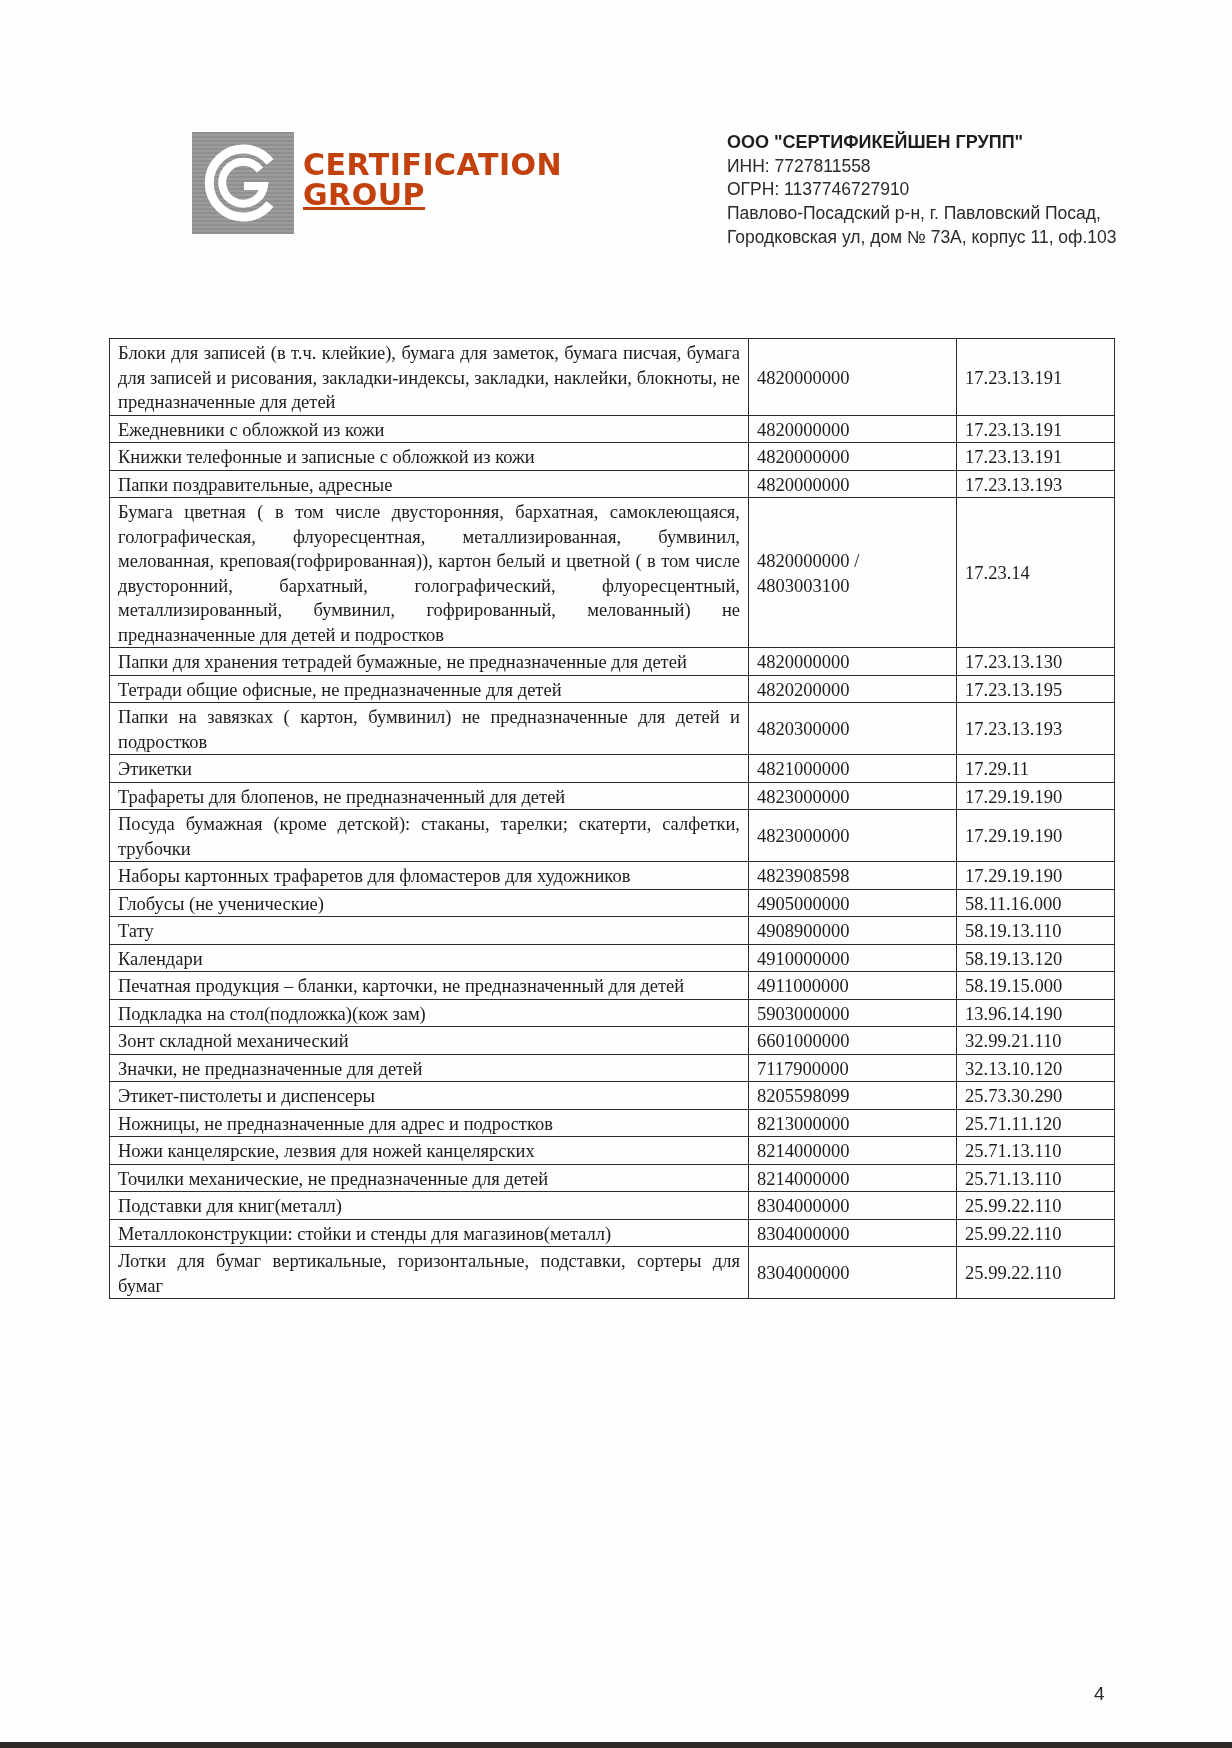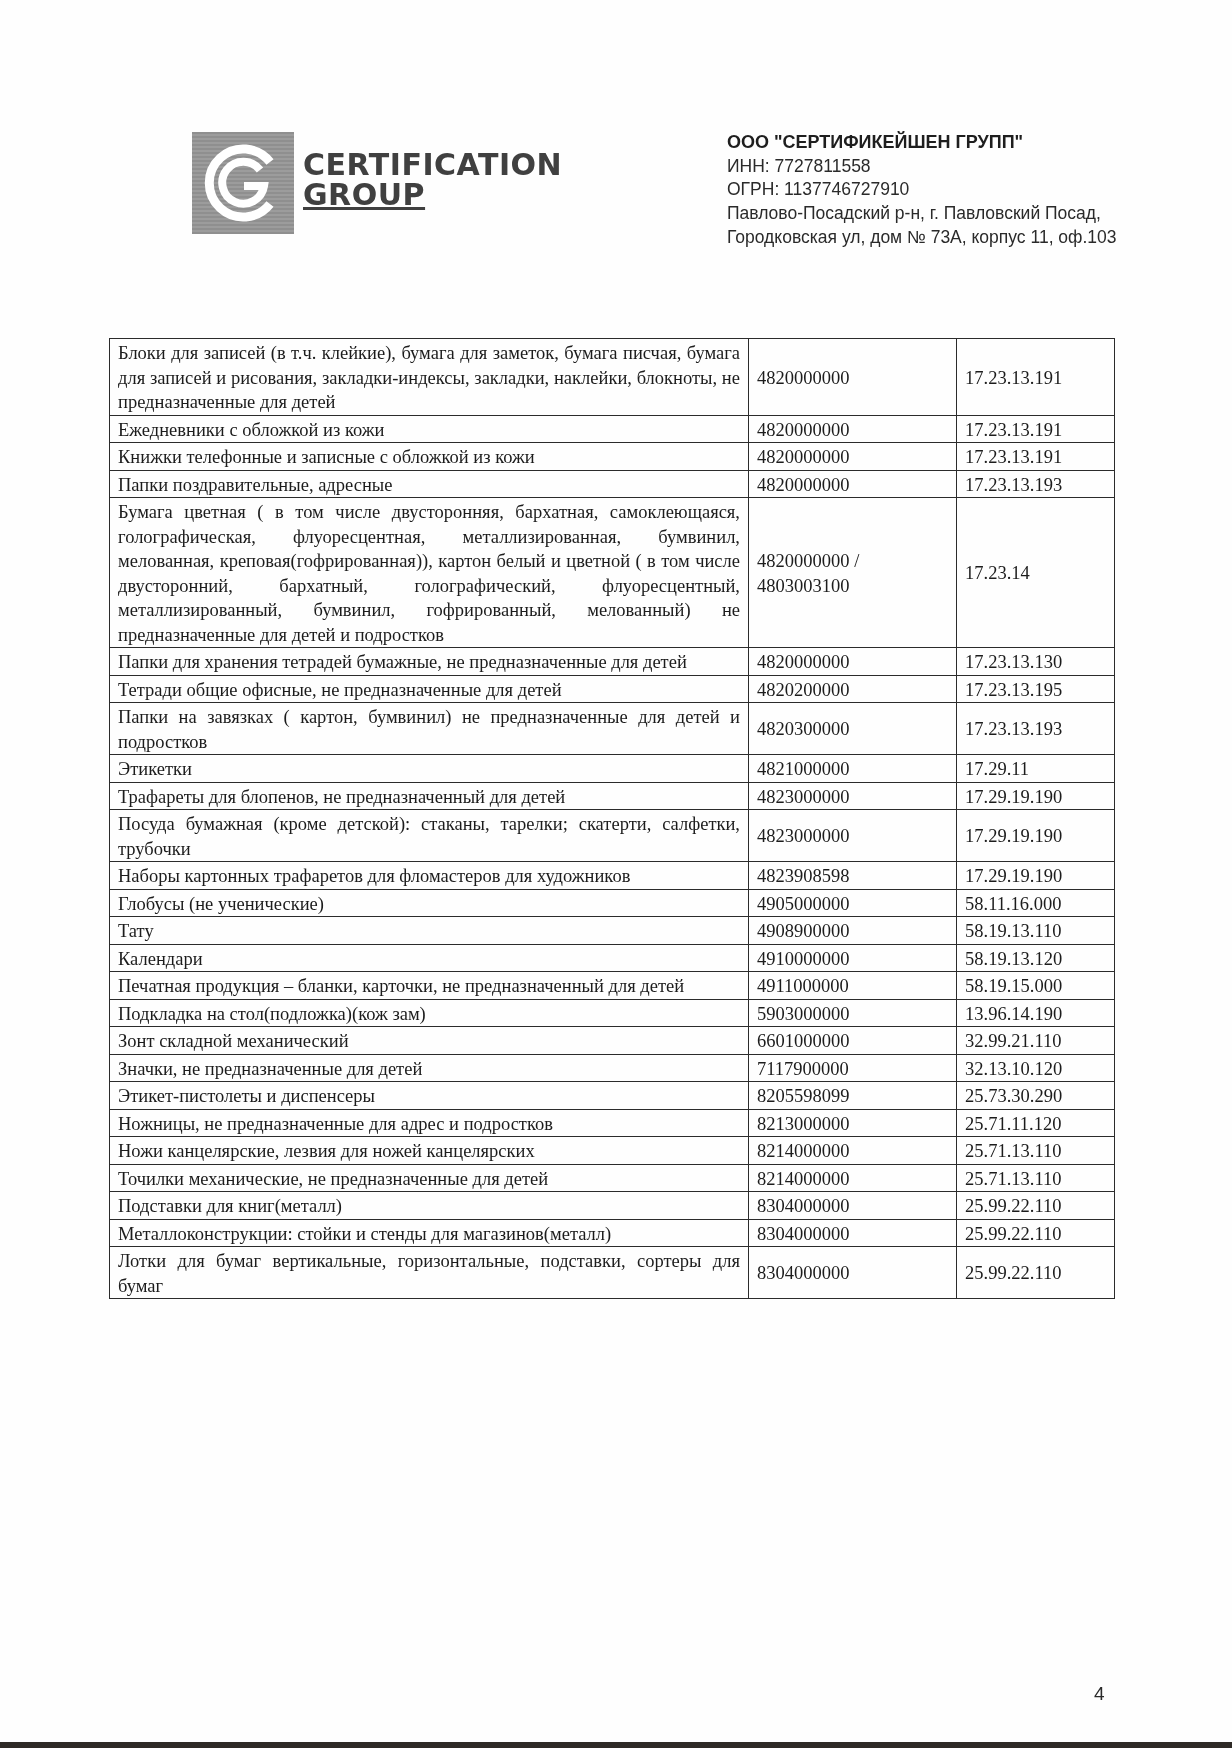--- a/index.html
+++ b/index.html
@@ -9,21 +9,21 @@
     font-family: "Liberation Serif", serif;
     color: #1c1c1c;
   }
   .logo {
     position: absolute; left: 192px; top: 132px; width: 102px; height: 102px;
     background: repeating-linear-gradient(0deg, #8f8f8f 0 2px, #9c9c9c 2px 4px);
   }
   .logo svg { position: absolute; left: 0; top: 0; }
   .logo-text {
     position: absolute; left: 303px; top: 150px;
-    font-family: "DejaVu Sans", sans-serif; font-weight: bold; color: #404040;
+    font-family: "DejaVu Sans", sans-serif; font-weight: bold; color: #c2410c;
     font-size: 30px; line-height: 30px; letter-spacing: 0.5px;
   }
   .logo-text .line { display: block; }
   .company {
     position: absolute; left: 727px; top: 131px;
     font-family: "Liberation Sans", sans-serif; font-size: 17.5px; line-height: 23.7px; color: #2a2a2a;
   }
   .company .name { font-weight: bold; font-size: 18px; color: #1e1e1e; }
   .company div { white-space: nowrap; }
 

